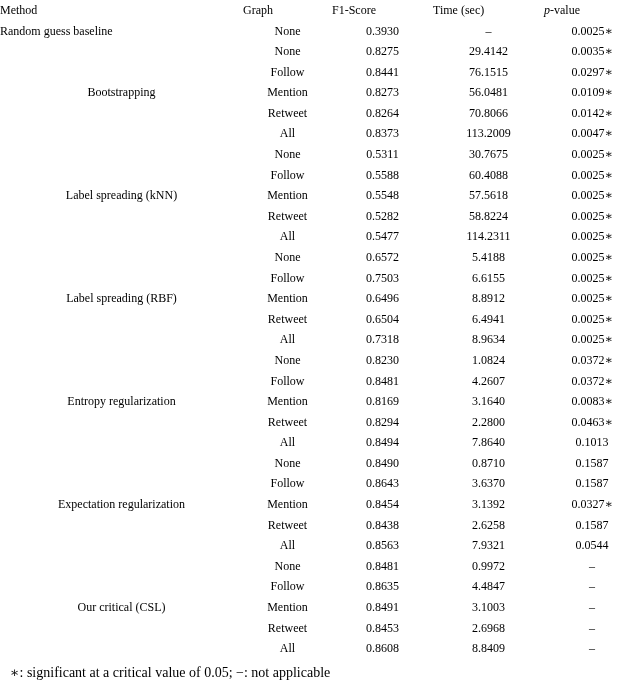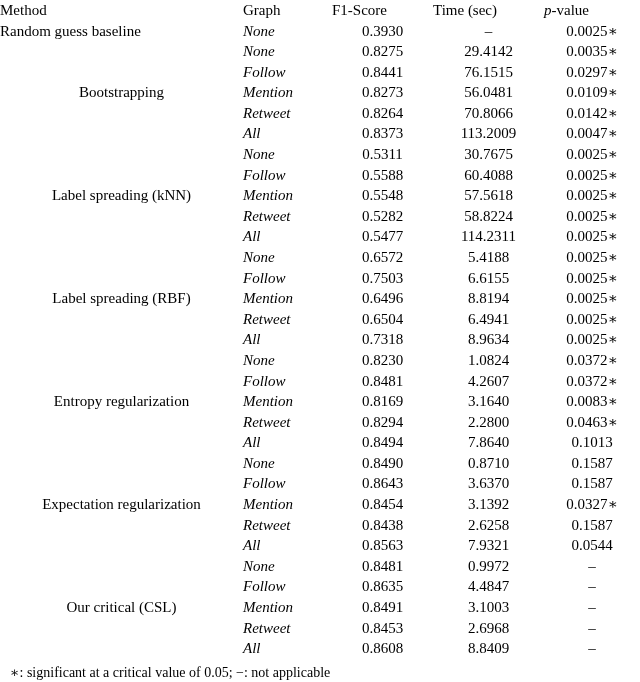--- a/index.html
+++ b/index.html
@@ -17,21 +17,21 @@
 
   #results-table-wrap {
     width: 640px;
     box-sizing: border-box;
   }
 
   table.results {
     border-collapse: collapse;
     width: 640px;
     table-layout: fixed;
-    font-size: 15px;
+    font-size: 12px;
     line-height: 1.0;
   }
 
   
   col.c-method  { width: 243px; }
   col.c-graph   { width: 89px;  }
   col.c-f1      { width: 101px; }
   col.c-time    { width: 111px; }
   col.c-p       { width: 96px;  }
 
@@ -67,23 +67,22 @@
     height: 20px;
     line-height: 20px;
     margin-top: 43px;
   }
 
   .cell-method {
     text-align: left;
     padding-left: 8px;
   }
   .cell-graph {
-    text-align: left;
+    text-align: center;
     padding-left: 9px;
-    font-style: italic;
   }
   .cell-num {
     text-align: center;
   }
   .cell-head-left {
     text-align: left;
     padding-left: 8px;
   }
   .cell-head-center {
     text-align: left;
@@ -212,21 +211,21 @@
       </tr>
       <tr class="data-row">
         <td class="cell-graph vsep-l">Follow</td>
         <td class="cell-num vsep-l">0.7503</td>
         <td class="cell-num vsep-l">6.6155</td>
         <td class="cell-num vsep-l">0.0025∗</td>
       </tr>
       <tr class="data-row">
         <td class="cell-graph vsep-l">Mention</td>
         <td class="cell-num vsep-l">0.6496</td>
-        <td class="cell-num vsep-l">8.8194</td>
+        <td class="cell-num vsep-l">8.8912</td>
         <td class="cell-num vsep-l">0.0025∗</td>
       </tr>
       <tr class="data-row">
         <td class="cell-graph vsep-l">Retweet</td>
         <td class="cell-num vsep-l">0.6504</td>
         <td class="cell-num vsep-l">6.4941</td>
         <td class="cell-num vsep-l">0.0025∗</td>
       </tr>
       <tr class="data-row">
         <td class="cell-graph vsep-l">All</td>

